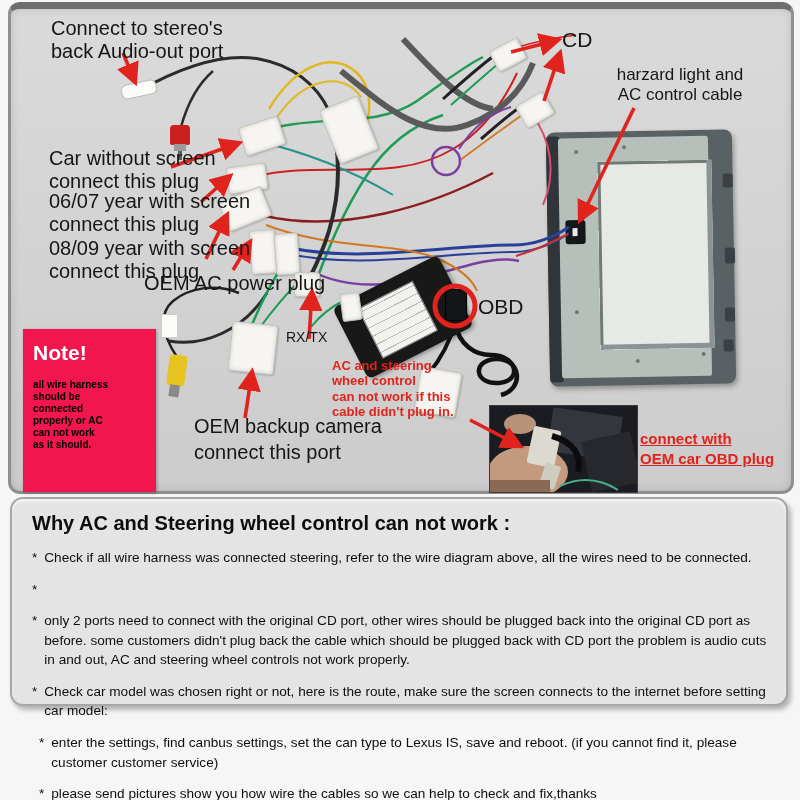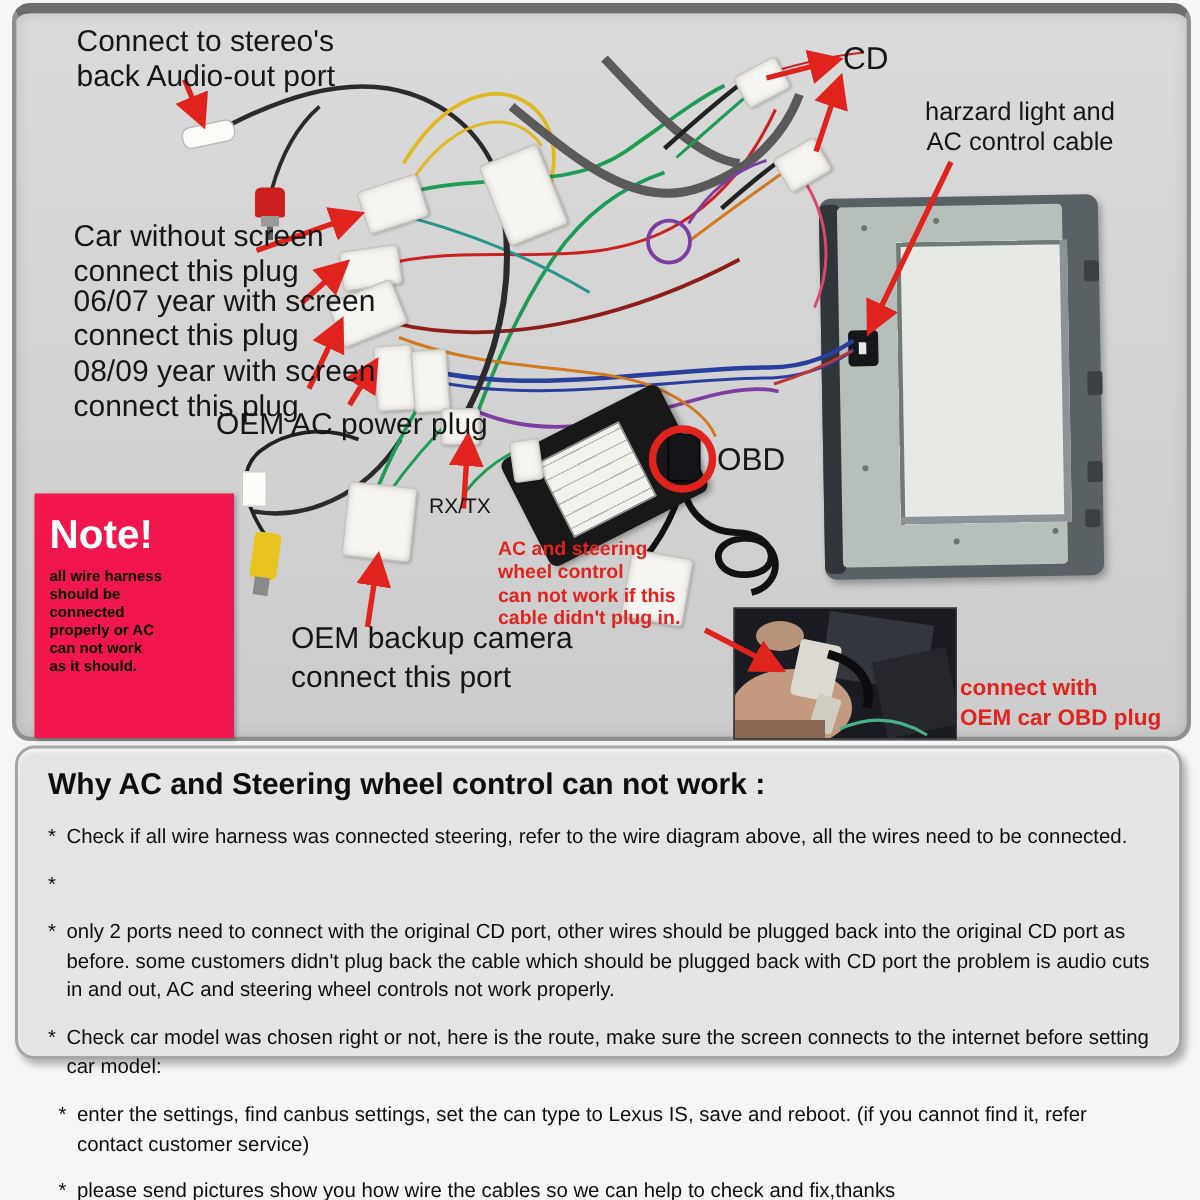--- a/index.html
+++ b/index.html
@@ -9,21 +9,21 @@
   .top-card{position:absolute;left:8px;top:2px;width:780px;height:482px;
     background:linear-gradient(#dadada,#cccccc);
     border:3px solid #8f8f8f;border-top:7px solid #6d6d6d;border-radius:12px;
     box-shadow:inset 0 0 10px rgba(0,0,0,.12);}
   .lbl{position:absolute;white-space:pre-line;color:#161616;font-size:20px;
        line-height:1.17;z-index:40;}
   .lbl.big{font-size:21px;}
   .lbl.red{color:#e0231d;font-weight:bold;}
   .note-box{position:absolute;left:12px;top:320px;width:133px;height:163px;
     background:#f1164d;z-index:30;box-shadow:1px 1px 3px rgba(0,0,0,.3);}
-  .note-title{position:absolute;left:10px;top:12px;color:#fff;font-size:27px;
+  .note-title{position:absolute;left:10px;top:12px;color:#fff;font-size:21px;
     font-weight:bold;text-align:right;}
   .note-body{position:absolute;left:10px;top:50px;color:#000000;font-size:10px;
     line-height:1.2;white-space:pre-line;font-weight:bold;}
   .connector{position:absolute;background:#f6f5f1;border:1px solid #c6c4bc;
     border-radius:3px;box-shadow:inset 0 0 4px rgba(0,0,0,.18),1px 1px 2px rgba(0,0,0,.2);
     z-index:20;}
   .blackbox{position:absolute;left:333px;top:268px;width:118px;height:80px;
     background:#181818;border-radius:6px;transform:rotate(-27deg);z-index:18;
     box-shadow:2px 2px 4px rgba(0,0,0,.35);}
   .blackbox .sticker{position:absolute;left:22px;top:12px;width:60px;height:54px;
@@ -216,21 +216,21 @@
 connect this plug</div>
     <div class="lbl" style="left:133px;top:263px;">OEM AC power plug</div>
     <div class="lbl" style="left:275px;top:320px;font-size:14px;">RX/TX</div>
     <div class="lbl red" style="left:273px;top:349px;font-size:13px;line-height:1.18;margin-left:48px;">AC and steering
 wheel control
 can not work if this
 cable didn't plug in.</div>
     <div class="lbl big" style="left:467px;top:286px;">OBD</div>
     <div class="lbl" style="left:183px;top:404px;line-height:1.3;">OEM backup camera
 connect this port</div>
-    <div class="lbl red" style="left:629px;top:440px;font-size:15px;line-height:1.35;">connect with
+    <div class="lbl red" style="left:629px;top:420px;font-size:15px;line-height:1.35;text-decoration:underline;">connect with
 OEM car OBD plug</div>
   </div>
 
   <div class="bottom-card">
     <h2 class="heading">Why AC and Steering wheel control can not work :</h2>
 
     <div class="bullet">
       <span class="star">*</span>
       <span>Check if all wire harness was connected steering, refer to the wire diagram above, all the wires need to be connected.</span>
     </div>
@@ -240,21 +240,21 @@
     <div class="bullet">
       <span class="star">*</span>
       <span>only 2 ports need to connect with the original CD port, other wires should be plugged back into the original CD port as before. some customers didn't plug back the cable which should be plugged back with CD port the problem is audio cuts in and out, AC and steering wheel controls not work properly.</span>
     </div>
     <div class="bullet">
       <span class="star">*</span>
       <span>Check car model was chosen right or not, here is the route, make sure the screen connects to the internet before setting car model:</span>
     </div>
     <div class="bullet indent">
       <span class="star">*</span>
-      <span>enter the settings, find canbus settings, set the can type to Lexus IS, save and reboot. (if you cannot find it, refer contact customer service)</span>
+      <span>enter the settings, find canbus settings, set the can type to Lexus IS, save and reboot. (if you cannot find it, please customer customer service)</span>
     </div>
     <div class="bullet indent">
       <span class="star">*</span>
       <span>please send pictures show you how wire the cables so we can help to check and fix,thanks</span>
     </div>
   </div>
 
 </div>
 
 </body></html>

